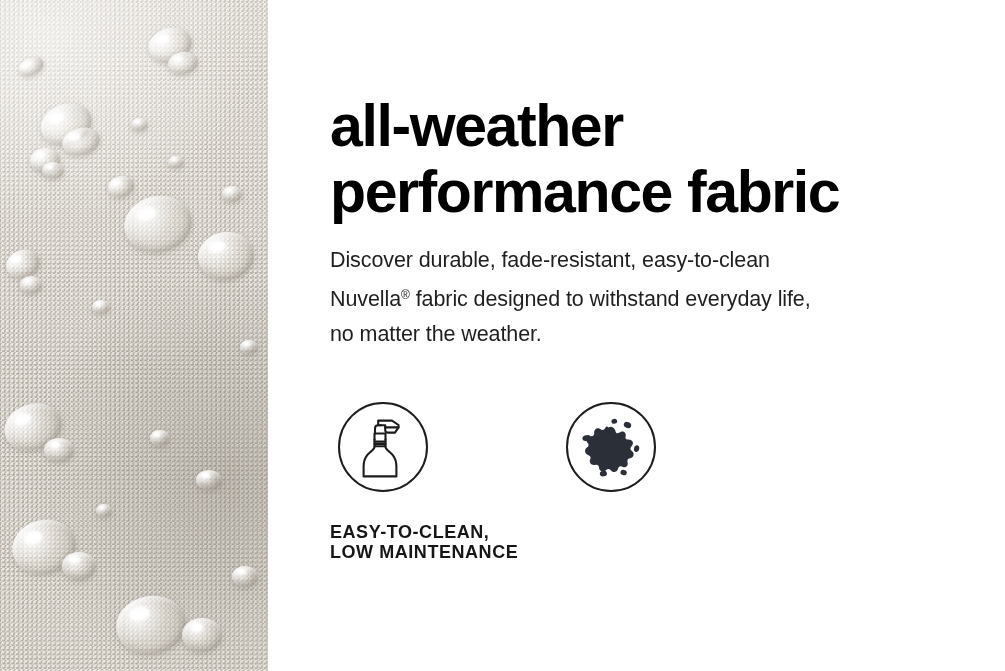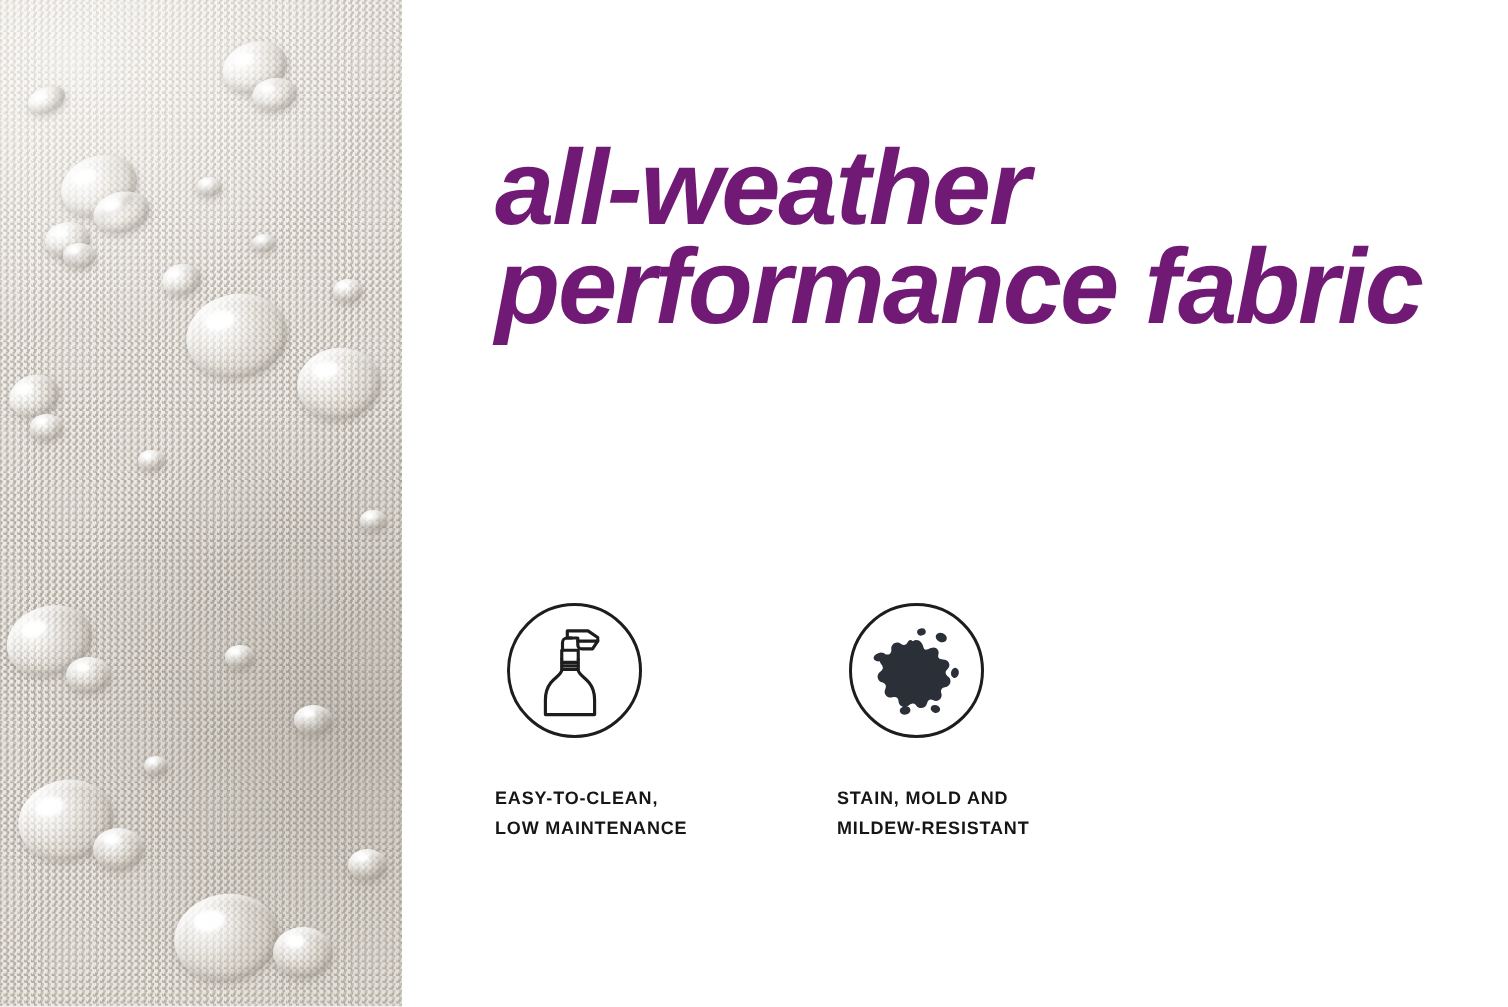--- a/index.html
+++ b/index.html
@@ -79,28 +79,27 @@
     top: 0;
     width: 660px;
     height: 671px;
   }
   #headline {
     position: absolute;
     left: 0;
     top: 93px;
     width: 660px;
     margin: 0;
-    font-size: 71px;
+    font-size: 59px;
     line-height: 66px;
     font-weight: 700;
     letter-spacing: -1.4px;
-    color: #701a75;
+    color: #000000;
     font-family: "Liberation Sans", sans-serif;
     white-space: pre-line;
-    font-style: italic;
   }
   #body-copy {
     position: absolute;
     left: 0;
     top: 243px;
     width: 640px;
     margin: 0;
     font-size: 21.5px;
     line-height: 35px;
     font-weight: 400;
@@ -132,21 +131,21 @@
     margin-left: 8px;
     border-radius: 50%;
     border: 2px solid #1d1d1d;
     box-sizing: border-box;
     display: flex;
     align-items: center;
     justify-content: center;
   }
   .caption {
     margin-top: 30px;
-    font-size: 12px;
+    font-size: 18px;
     line-height: 20px;
     font-weight: 700;
     letter-spacing: 0.55px;
     color: #161616;
     white-space: pre-line;
   }
 </style>
 </head>
 <body>
 
@@ -183,20 +182,21 @@
     <div class="bead" style="left:232px; top:566px; width:26px; height:21px;"></div>
     <div class="bead" style="left:96px; top:504px; width:16px; height:13px;"></div>
     <div class="bead" style="left:240px; top:340px; width:18px; height:14px;"></div>
   </div>
 
   <div id="content">
 
     <h1 id="headline">all-weather
 performance fabric</h1>
 
+    <p id="body-copy"><span>Discover durable, fade-resistant, easy-to-clean</span><br><span>Nuvella</span><span class="reg">®</span><span> fabric designed to withstand everyday life,</span><br><span>no matter the weather.</span></p>
 
     <div id="features">
 
       <div class="feature">
         <div class="icon-circle">
           <svg width="62" height="66" viewBox="0 0 62 66" fill="none" stroke="#1d1d1d" stroke-width="2.1" stroke-linejoin="round" stroke-linecap="round">
             <path d="M22.5 25.5 L22.5 19.5 L33.5 19.5 L33.5 25.5"></path>
             <path d="M23 19.5 L23 14.5 C23 12.6 24.3 11.3 26.2 11.3 L29 11.3"></path>
             <path d="M26.2 11.3 L26.2 6.6 L40 6.6 L46.5 11.0 L46.5 13.4 L33.2 13.4 L33.2 11.3 Z"></path>
             <path d="M33.2 13.4 L33.2 16.0 C33.2 17.6 34.4 18.6 36.0 18.6 L43.0 18.6 L46.5 13.4"></path>
@@ -215,20 +215,18 @@
           <svg width="66" height="62" viewBox="0 0 66 62" fill="#2b2f38">
             <path d="M30.5 11.5 C33.8 9.2 37.0 12.0 37.6 15.4 C38.1 18.2 40.3 17.0 42.6 16.0 C45.8 14.6 48.6 17.2 47.6 20.4 C46.9 22.8 48.4 23.6 50.6 23.6 C54.6 23.6 56.4 27.6 53.6 30.2 C51.6 32.1 52.4 33.8 54.2 35.2 C57.0 37.4 55.6 41.8 52.0 42.2 C49.4 42.5 49.0 44.4 49.6 46.4 C50.6 49.7 47.2 52.4 44.2 50.8 C42.0 49.6 40.6 50.8 40.0 53.0 C39.1 56.4 34.8 57.2 32.8 54.3 C31.4 52.3 29.6 52.7 28.0 54.2 C25.3 56.8 21.1 55.0 21.0 51.4 C20.9 49.0 19.2 48.3 17.0 48.9 C13.5 49.8 10.6 46.5 12.2 43.3 C13.3 41.1 12.2 39.6 10.0 38.9 C6.6 37.9 6.0 33.5 9.0 31.6 C11.0 30.3 11.0 28.5 9.5 26.8 C7.1 24.0 9.4 19.9 13.0 20.3 C15.4 20.6 16.4 19.0 16.2 16.8 C15.8 13.2 19.8 10.9 22.6 13.2 C24.5 14.7 26.2 14.0 27.2 12.0 C27.9 10.6 29.2 10.0 30.5 11.5 Z"></path>
             <ellipse cx="36.3" cy="5.3" rx="2.9" ry="2.4" transform="rotate(-18 36.3 5.3)"></ellipse>
             <ellipse cx="49.5" cy="9.0" rx="3.8" ry="3.0" transform="rotate(22 49.5 9.0)"></ellipse>
             <ellipse cx="8.6" cy="22.0" rx="4.3" ry="2.8" transform="rotate(-14 8.6 22.0)"></ellipse>
             <ellipse cx="58.6" cy="32.6" rx="2.6" ry="3.4" transform="rotate(12 58.6 32.6)"></ellipse>
             <ellipse cx="25.4" cy="57.6" rx="3.6" ry="2.8" transform="rotate(-10 25.4 57.6)"></ellipse>
             <ellipse cx="45.6" cy="56.6" rx="3.2" ry="2.6" transform="rotate(16 45.6 56.6)"></ellipse>
           </svg>
         </div>
-        <div class="caption">STAIN, MOLD AND
-MILDEW-RESISTANT</div>
       </div>
 
 
     </div>
   </div>
 </div>
 
 </body></html>

